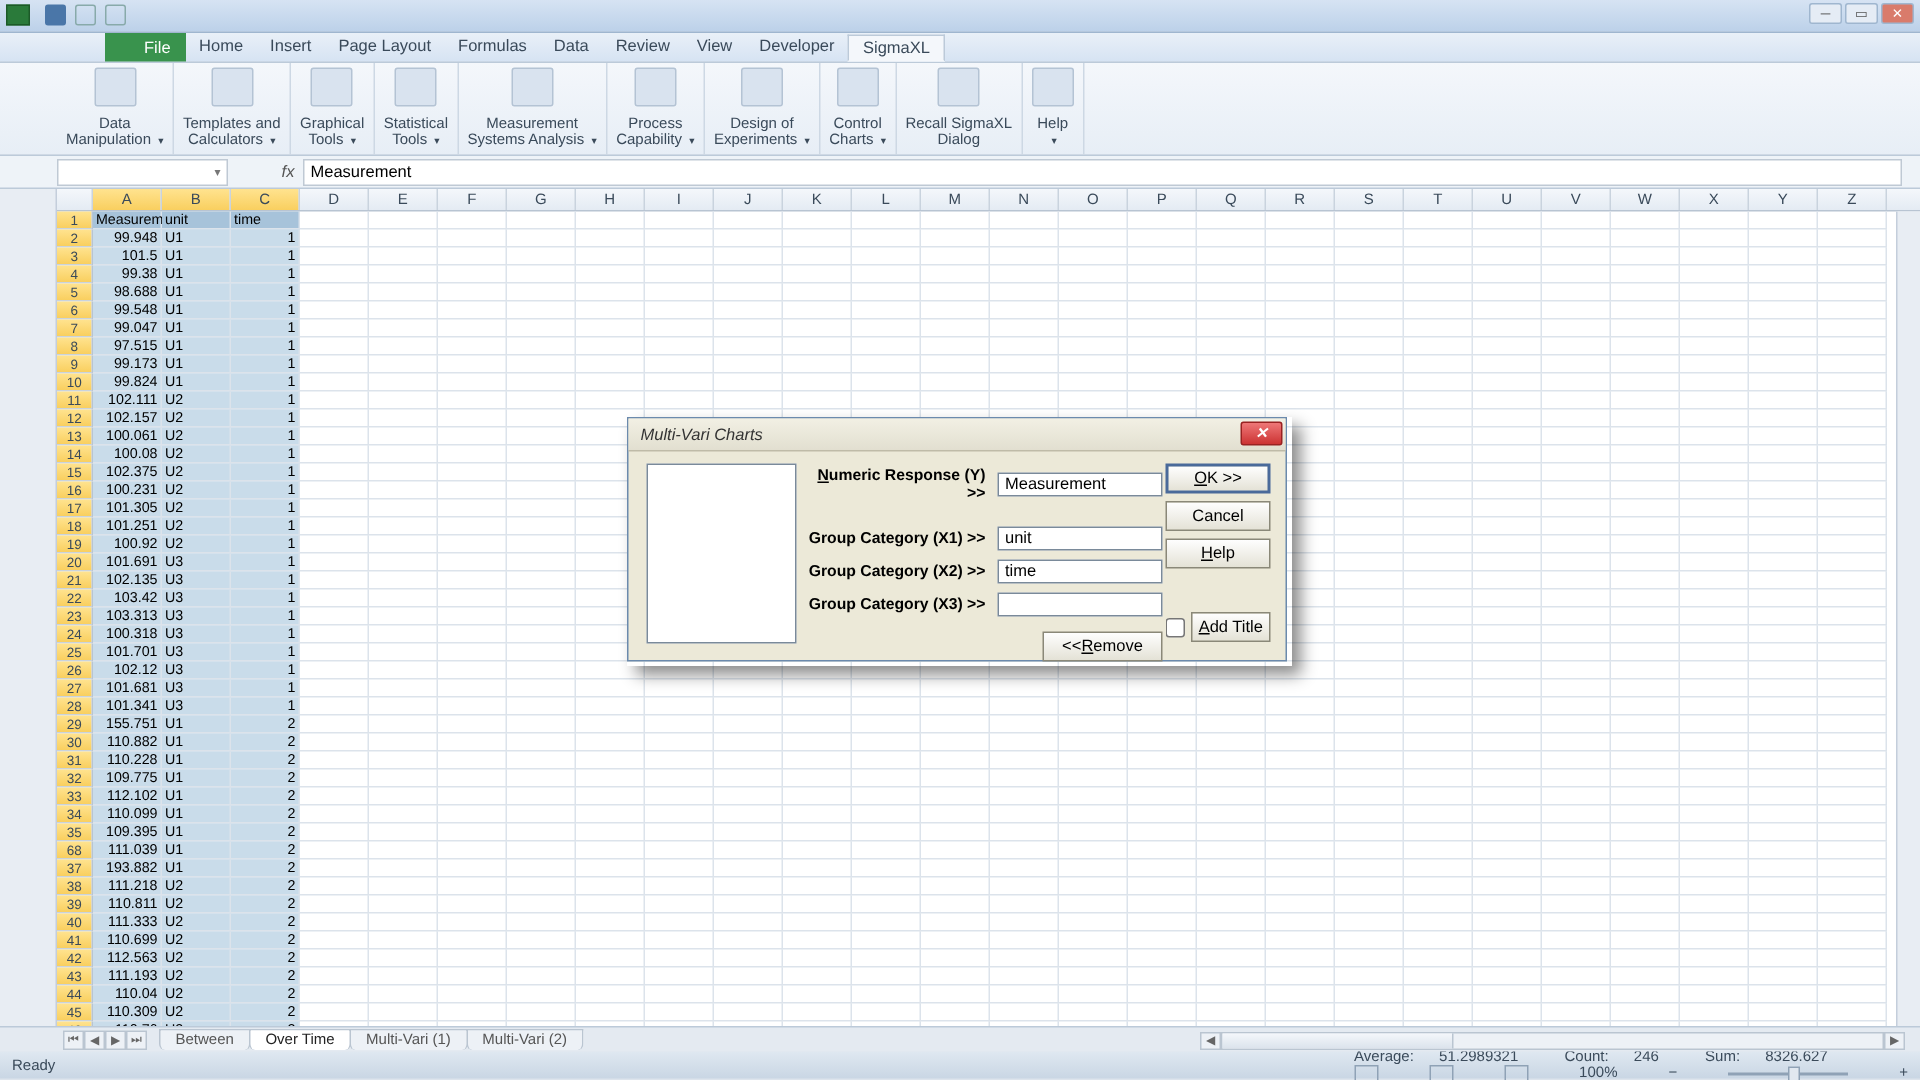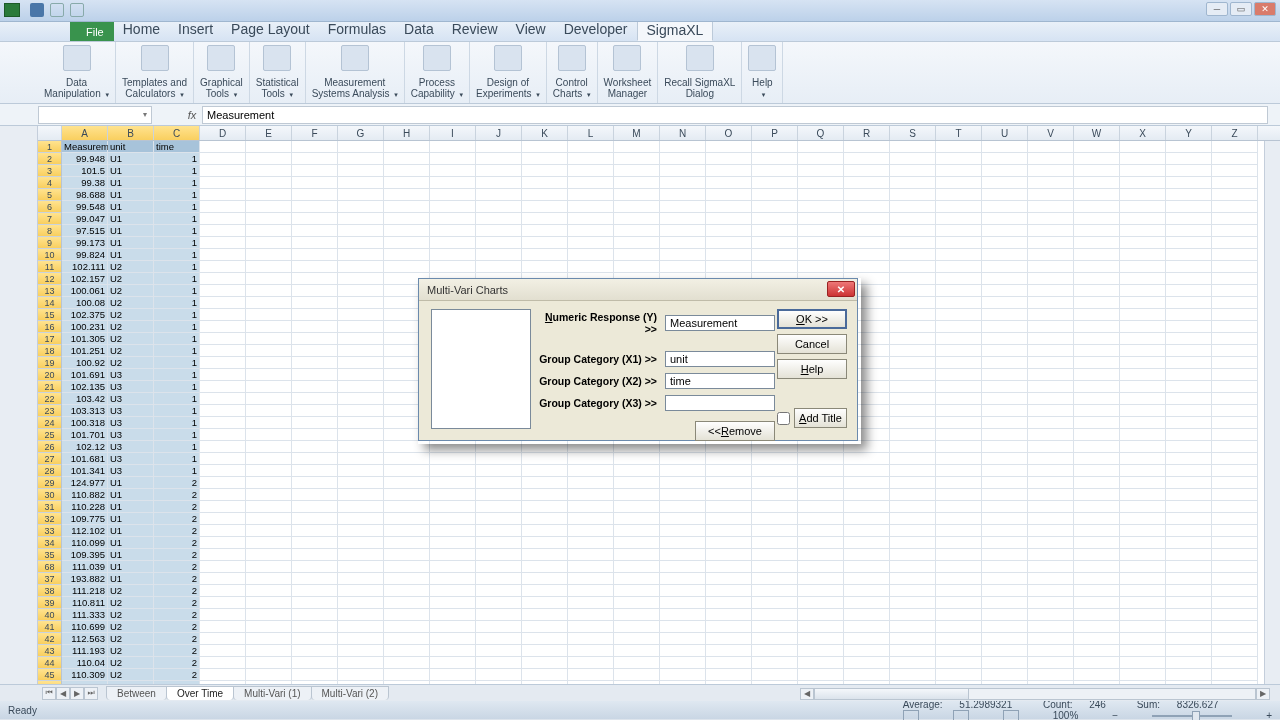--- a/index.html
+++ b/index.html
@@ -11,22 +11,22 @@
 .titlebar .win-controls { position: absolute; right: 4px; top: 2px; display: flex; gap: 2px; }
 .titlebar .win-controls span { width: 22px; height: 14px; background: #e5ecf5; border: 1px solid #9fb6cf; border-radius: 2px; display: flex; align-items: center; justify-content: center; font-size: 9px; color: #555; }
 .titlebar .win-controls span:last-child { background: #e28a7a; color: #792; color:#5b1; color:#fff; }
 .titlebar .win-controls span:last-child { background:#d97b6b;color:#fff;}
 .titlebar .qat { position: absolute; left: 30px; top: 3px; display: flex; gap: 6px; }
 .titlebar .qat span { width: 14px; height: 14px; display:inline-block; }
 .titlebar .xl-icon { position:absolute; left:4px; top:3px; width:16px; height:14px; background:#2a7a3a; border:1px solid #1c5a28; }
 
 
 .tabrow { height: 20px; background: linear-gradient(#e9f0f8,#d6e3f3); display:flex; align-items:flex-end; border-bottom:1px solid #bccad9; }
-.tabrow .file { background:#39934d;color:#fff;padding:2px 10px 2px 16px;font-size:11px;height:100%;display:flex;align-items:center;margin-left:35px;}
-.tabrow .tab { padding:2px 9px; font-size:14px; color:#3a4a5a; height:100%; display:flex;align-items:center;}
+.tabrow .file { background:#39934d;color:#fff;padding:2px 10px 2px 26px;font-size:11px;height:100%;display:flex;align-items:center;margin-left:35px;}
+.tabrow .tab { padding:2px 9px; font-size:11px; color:#3a4a5a; height:100%; display:flex;align-items:center;}
 .tabrow .tab.active { background:#f4f7fb; border:1px solid #bccad9; border-bottom:1px solid #f4f7fb; }
 
 
 .ribbon { height: 62px; background: linear-gradient(#f4f7fb,#e7eef6); border-bottom:1px solid #bccad9; display:flex; padding-left:38px;}
 .rgroup { border-right:1px solid #cdd8e4; padding:3px 6px 0 6px; display:flex; flex-direction:column; align-items:center; justify-content:space-between;}
 .rgroup .icon { width:28px; height:26px; background:#d9e3ef; border:1px solid #b4c3d4; border-radius:2px;}
 .rgroup .label { font-size:10px; color:#3a4a5a; text-align:center; line-height:1.1; padding-bottom:4px; position:relative;}
 .rgroup .label .drop { font-size:7px; margin-left:2px;}
 
 
@@ -69,21 +69,21 @@
 
 .statusbar{height:18px;background:linear-gradient(#dfe8f1,#c9d6e4);display:flex;align-items:center;justify-content:space-between;padding:0 8px;font-size:10px;color:#3a4a5a;}
 .statusbar .stats span{margin-left:14px;}
 .zoom{display:flex;align-items:center;gap:20px;}
 .zoom .slider{width:80px;height:2px;background:#8fa2b6;position:relative;}
 .zoom .slider::after{content:"";position:absolute;left:50%;top:-4px;width:6px;height:10px;background:#e1e8f0;border:1px solid #8fa2b6;}
 
 
 .dialog-shadow{position:absolute;left:418px;top:278px;width:443px;height:166px;box-shadow:6px 6px 10px rgba(0,0,0,0.45);}
 .dialog{position:absolute;left:418px;top:278px;width:440px;height:163px;background:#ece9d8;border:1px solid #6b8aad;}
-.dialog .titlebar-d{height:22px;background:linear-gradient(#f2f0e4,#e2dfd0);border-bottom:1px solid #bfbba8;display:flex;align-items:center;padding-left:8px;font-size:11px;color:#333;position:relative;}
+.dialog .titlebar-d{height:22px;background:linear-gradient(#f2f0e4,#e2dfd0);border-bottom:1px solid #bfbba8;display:flex;align-items:center;padding-left:8px;font-size:11px;color:#333;position:relative;font-style:italic;}
 .dialog .close{position:absolute;right:2px;top:2px;width:28px;height:16px;background:linear-gradient(#e77,#c33);border:1px solid #922;color:#fff;display:flex;align-items:center;justify-content:center;font-size:10px;font-weight:bold;border-radius:2px;}
 .dialog .body{padding:8px 10px 8px 12px;display:flex;gap:2px;}
 .dialog .listbox{width:100px;height:120px;background:#fff;border:1px solid #7a8a9a;flex:none;}
 .dialog .mid{flex:1;display:flex;flex-direction:column;gap:6px;padding-top:2px;}
 .dialog .frow{display:flex;align-items:center;gap:8px;}
 .dialog .flabel{width:124px;text-align:right;font-size:10.5px;font-weight:bold;}
 .dialog .flabel u{text-decoration:underline;}
 .dialog .finput-d{flex:1;height:16px;background:#fff;border:1px solid #7a8a9a;font-size:11px;padding:0 4px;display:flex;align-items:center;}
 .dialog .right{width:70px;flex:none;display:flex;flex-direction:column;gap:5px;align-items:stretch;}
 .dialog .btn{height:20px;background:linear-gradient(#fefefe,#e4e2d6);border:1px solid #8a8878;font-size:11px;display:flex;align-items:center;justify-content:center;cursor:default;border-radius:0;}
@@ -150,24 +150,20 @@
       <div class="icon"></div>
       <div class="label">Process<br>Capability <span class="drop">▾</span></div>
     </div>
     <div class="rgroup">
       <div class="icon"></div>
       <div class="label">Design of<br>Experiments <span class="drop">▾</span></div>
     </div>
     <div class="rgroup">
       <div class="icon"></div>
       <div class="label">Control<br>Charts <span class="drop">▾</span></div>
-    </div>
-    <div class="rgroup">
-      <div class="icon"></div>
-      <div class="label">Worksheet<br>Manager</div>
     </div>
     <div class="rgroup">
       <div class="icon"></div>
       <div class="label">Recall SigmaXL<br>Dialog</div>
     </div>
     <div class="rgroup">
       <div class="icon"></div>
       <div class="label">Help<br><span class="drop">▾</span></div>
     </div>
   </div>
@@ -1018,21 +1014,21 @@
           <div class="cell cRest"></div>
           <div class="cell cRest"></div>
           <div class="cell cRest"></div>
           <div class="cell cRest"></div>
           <div class="cell cRest"></div>
           <div class="cell cRest"></div>
           <div class="cell cRest"></div>
         </div>
         <div class="row sel">
           <div class="rowhdr sel">29</div>
-          <div class="cell cA">124.977</div>
+          <div class="cell cA">155.751</div>
           <div class="cell cB l">U1</div>
           <div class="cell cC">2</div>
           <div class="cell cRest"></div>
           <div class="cell cRest"></div>
           <div class="cell cRest"></div>
           <div class="cell cRest"></div>
           <div class="cell cRest"></div>
           <div class="cell cRest"></div>
           <div class="cell cRest"></div>
           <div class="cell cRest"></div>

